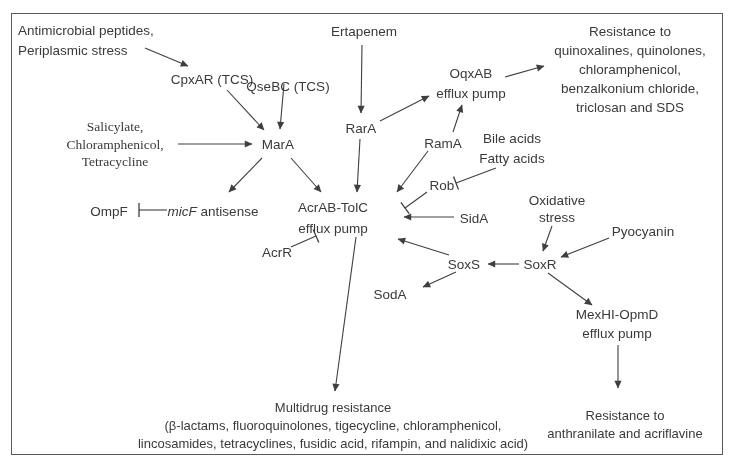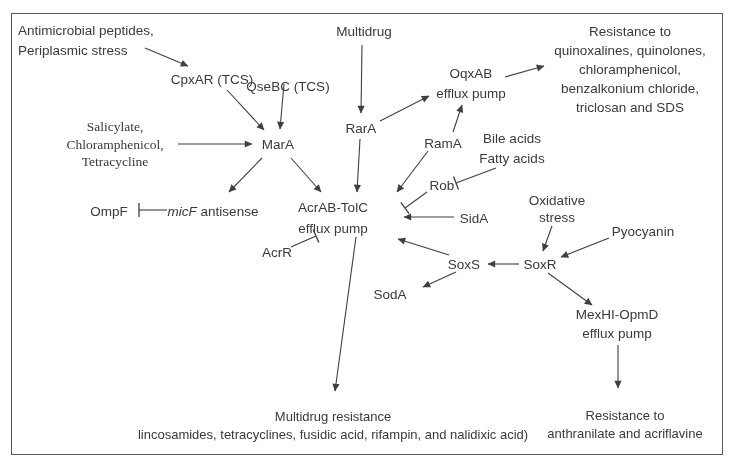--- a/index.html
+++ b/index.html
@@ -96,21 +96,21 @@
         <div data-name="node-salicylate-group-line-1">Chloramphenicol,</div>
         <div data-name="node-salicylate-group-line-2">Tetracycline</div>
       </div>
       <div class="node" data-name="node-cpxar" style="left: 212px; top: 79px;">
         <div data-name="node-cpxar-line-0">CpxAR (TCS)</div>
       </div>
       <div class="node" data-name="node-qsebc" style="left: 288px; top: 71px; margin-top: 15px;">
         <div data-name="node-qsebc-line-0">QseBC (TCS)</div>
       </div>
       <div class="node" data-name="node-ertapenem" style="left: 364px; top: 31px;">
-        <div data-name="node-ertapenem-line-0">Multidrug</div>
+        <div data-name="node-ertapenem-line-0">Ertapenem</div>
       </div>
       <div class="node" data-name="node-mara" style="left: 278px; top: 144px;">
         <div data-name="node-mara-line-0">MarA</div>
       </div>
       <div class="node" data-name="node-ompf" style="left: 109px; top: 211px;">
         <div data-name="node-ompf-line-0">OmpF</div>
       </div>
       <div class="node" data-name="node-micf" style="left: 213px; top: 211px;">
         <div data-name="node-micf-line-0"><i data-name="italic-text">micF</i><span data-name="plain-text"> antisense</span></div>
       </div>
@@ -163,20 +163,21 @@
       </div>
       <div class="node" data-name="node-soda" style="left: 390px; top: 294px;">
         <div data-name="node-soda-line-0">SodA</div>
       </div>
       <div class="node" data-name="node-mexhi" style="left: 617px; top: 324px;">
         <div data-name="node-mexhi-line-0">MexHI-OpmD</div>
         <div data-name="node-mexhi-line-1">efflux pump</div>
       </div>
       <div class="node" data-name="node-multidrug" style="left: 333px; top: 426px;">
         <div data-name="node-multidrug-line-0">Multidrug resistance</div>
+        <div data-name="node-multidrug-line-1">(β-lactams, fluoroquinolones, tigecycline, chloramphenicol,</div>
         <div data-name="node-multidrug-line-2">lincosamides, tetracyclines, fusidic acid, rifampin, and nalidixic acid)</div>
       </div>
       <div class="node" data-name="node-resistance-mexhi" style="left: 625px; top: 425px;">
         <div data-name="node-resistance-mexhi-line-0">Resistance to</div>
         <div data-name="node-resistance-mexhi-line-2">anthranilate and acriflavine</div>
       </div>
     </div>
 </div>
 
 </body></html>

